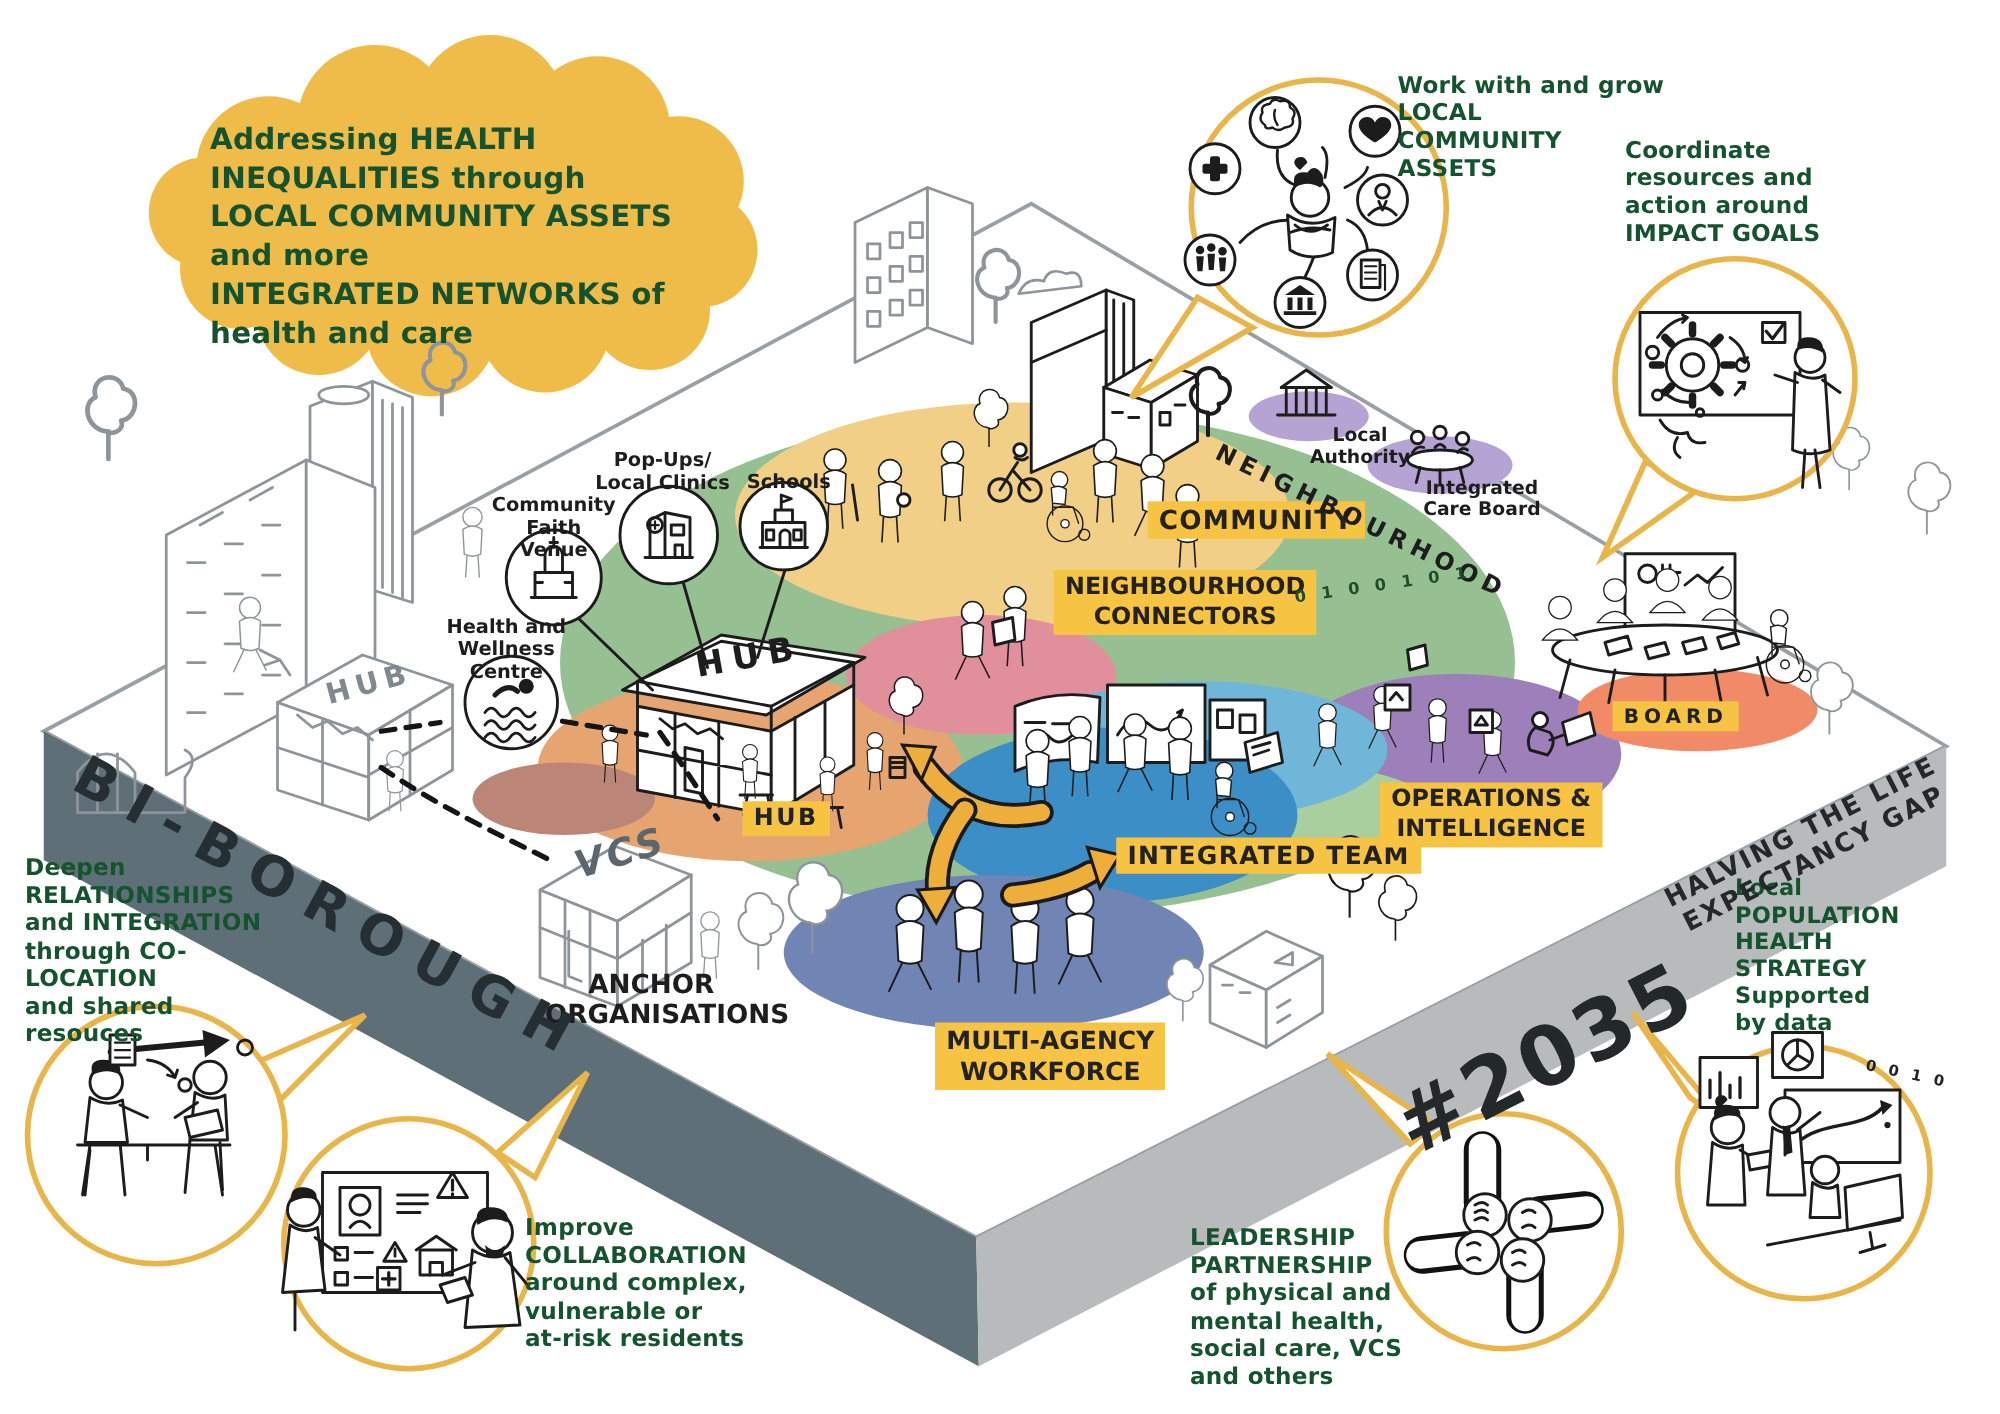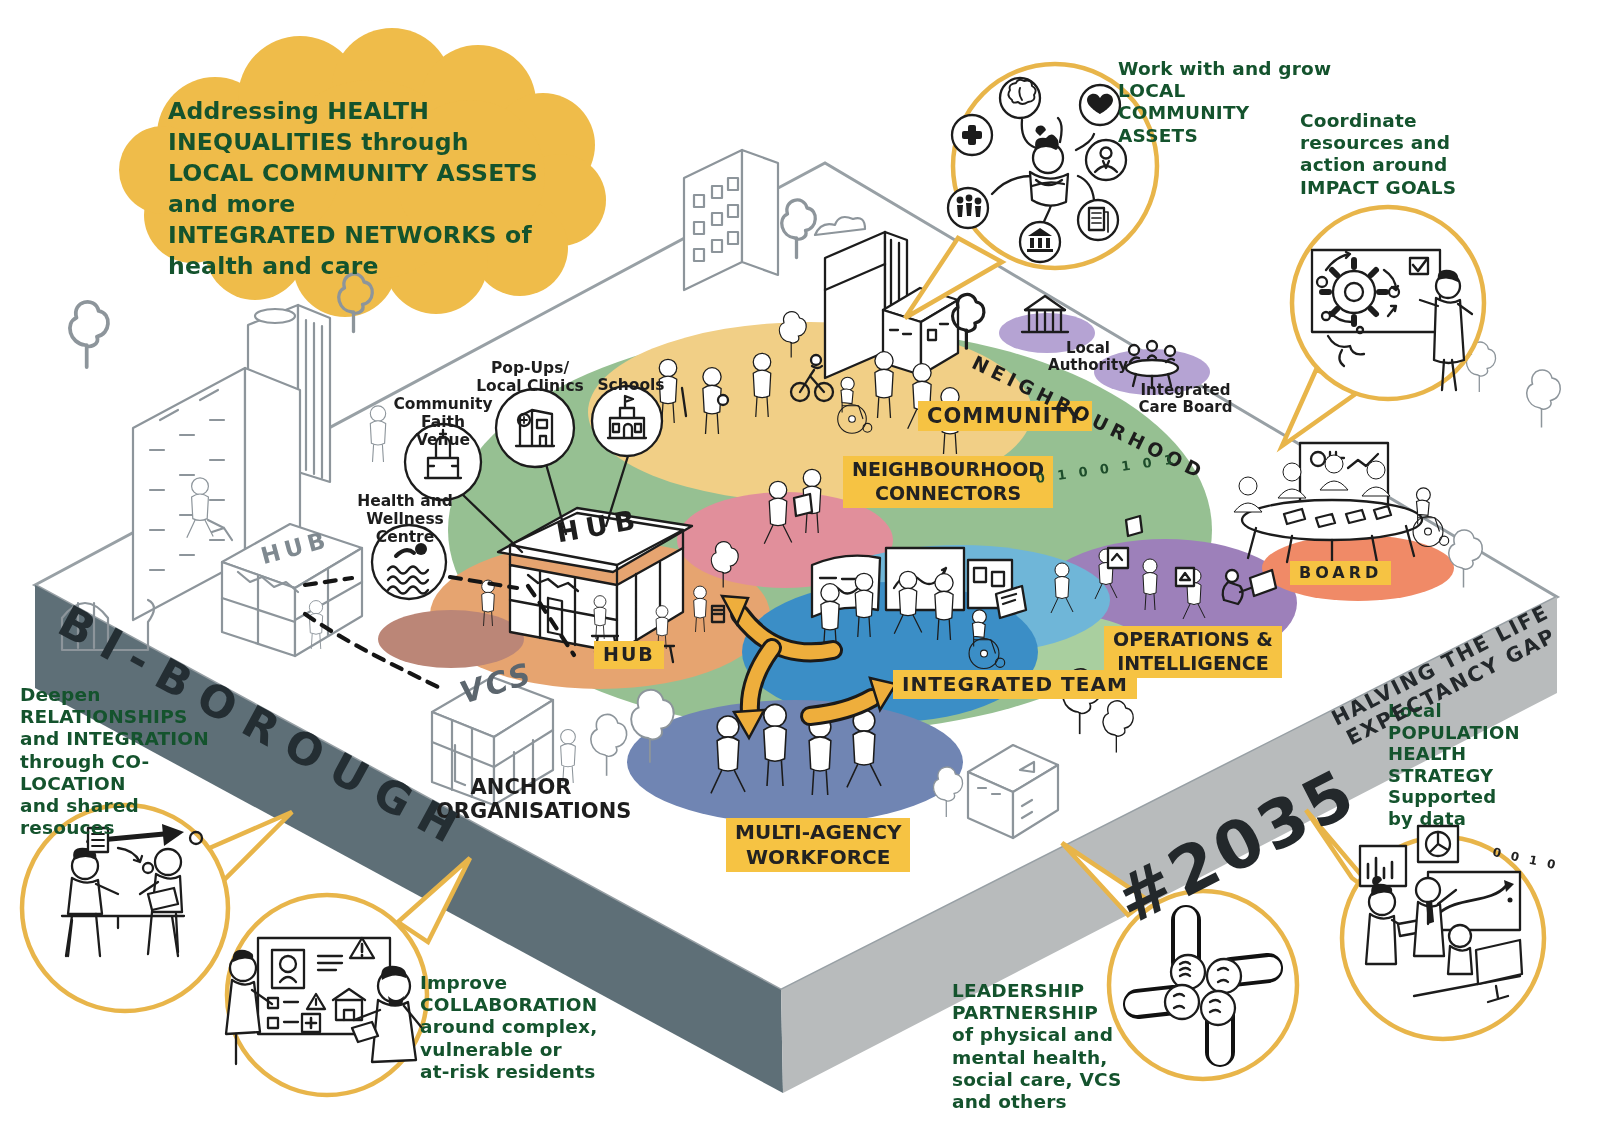--- a/index.html
+++ b/index.html
@@ -588,21 +588,21 @@
 HEALTH
 STRATEGY
 Supported
 by data</div>
 
 <div class="hl" style="left:918px;top:401px;font-size:21px;letter-spacing:1px">COMMUNITY</div>
 <div class="lbl rot" style="left:978px;top:352px;font-size:19px;letter-spacing:5px;transform:rotate(26deg)">NEIGHBOURHOOD</div>
 <div class="hl" style="left:843px;top:456px;font-size:19px">NEIGHBOURHOOD
 CONNECTORS</div>
 <div class="hl" style="left:893px;top:670px;font-size:20px;letter-spacing:1px">INTEGRATED TEAM</div>
-<div class="hl" style="left:726px;top:818px;font-size:20px">MULTI-AGENCY
+<div class="hl" style="left:748px;top:818px;font-size:20px">MULTI-AGENCY
 WORKFORCE</div>
 <div class="hl" style="left:1104px;top:626px;font-size:19px">OPERATIONS &amp;
 INTELLIGENCE</div>
 <div class="hl" style="left:1290px;top:561px;font-size:16px;letter-spacing:4px">BOARD</div>
 <div class="hl" style="left:594px;top:641px;font-size:19px;letter-spacing:2px">HUB</div>
 <div class="lbl" style="left:436px;top:775px;width:170px;font-size:21px">ANCHOR
 ORGANISATIONS</div>
 <div class="lbl" style="left:1044px;top:340px;width:88px;font-size:15px">Local
 Authority</div>
 <div class="lbl" style="left:1128px;top:382px;width:115px;font-size:15px">Integrated

